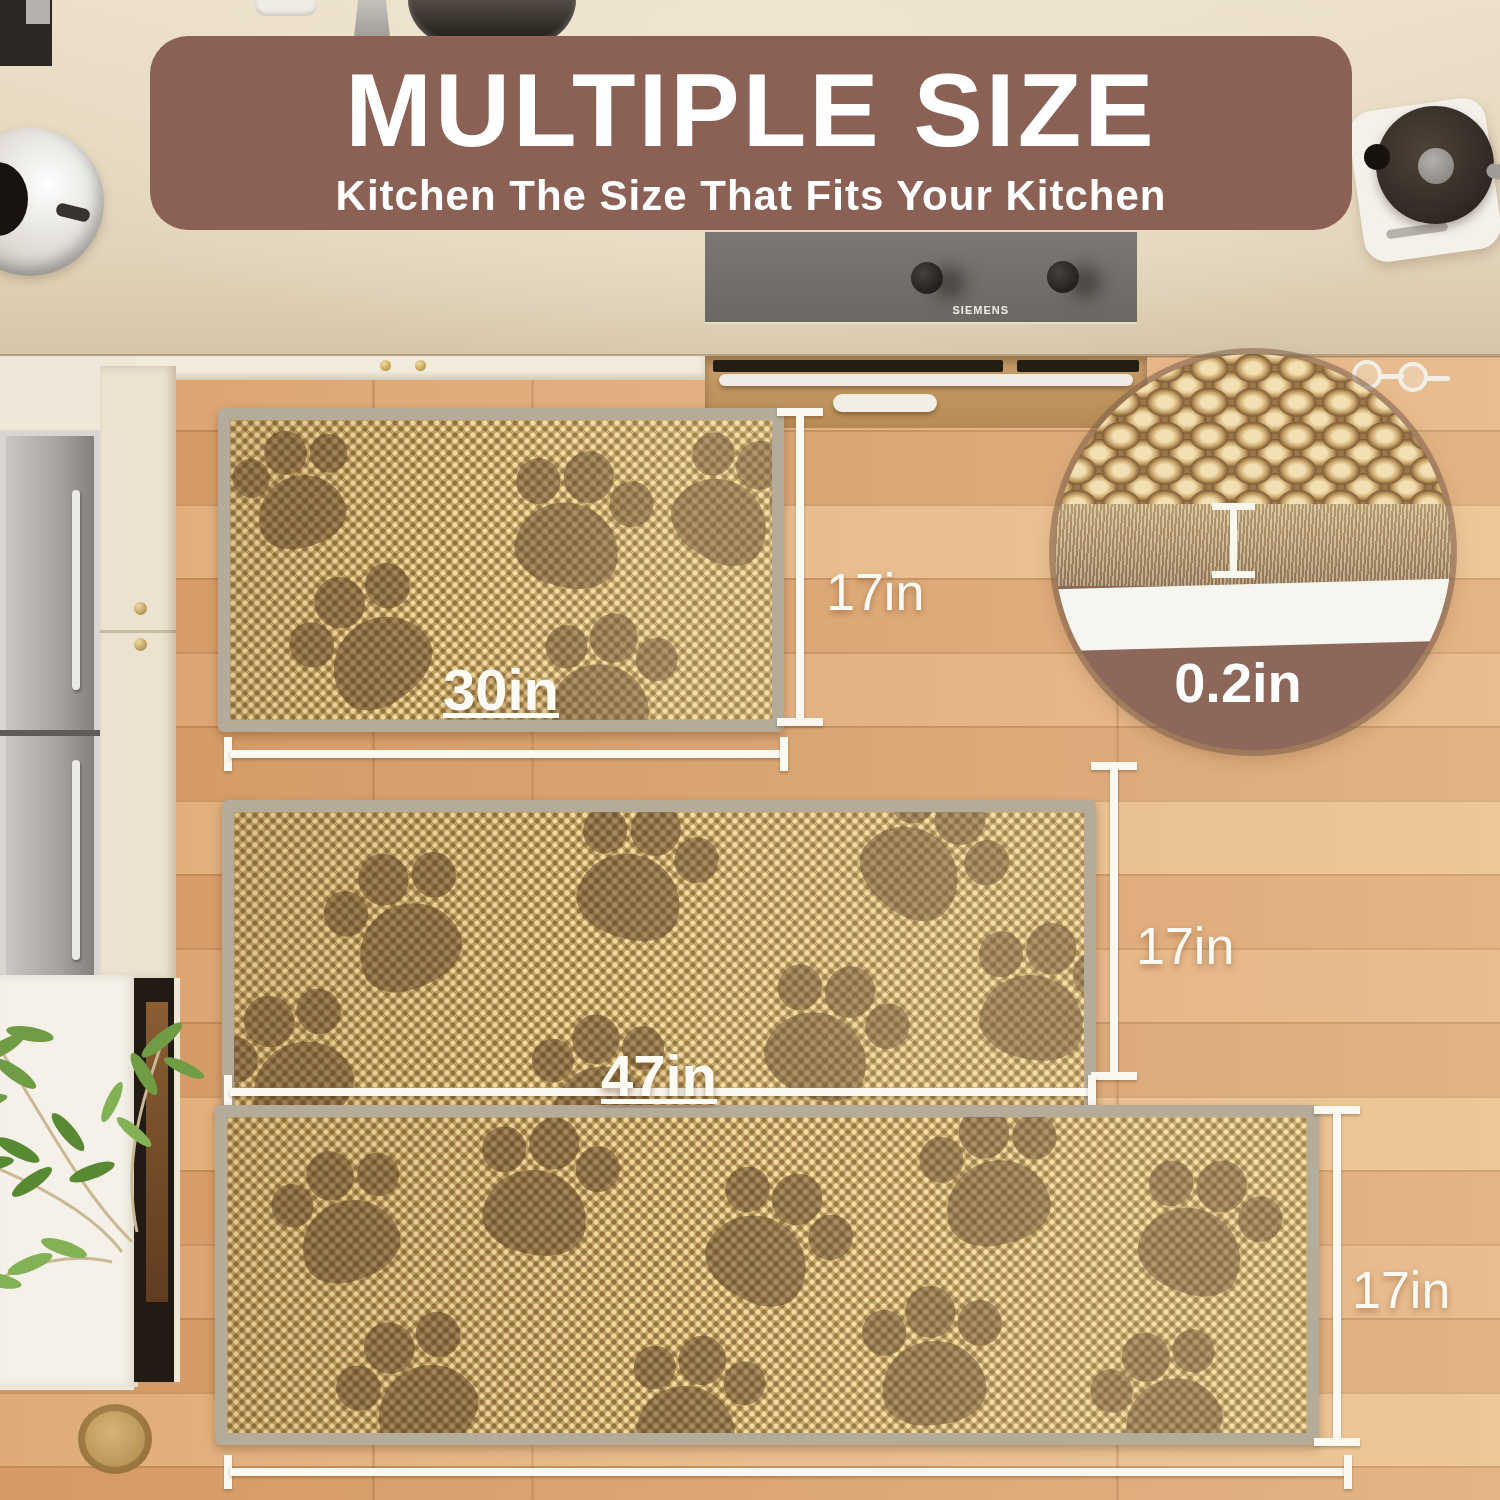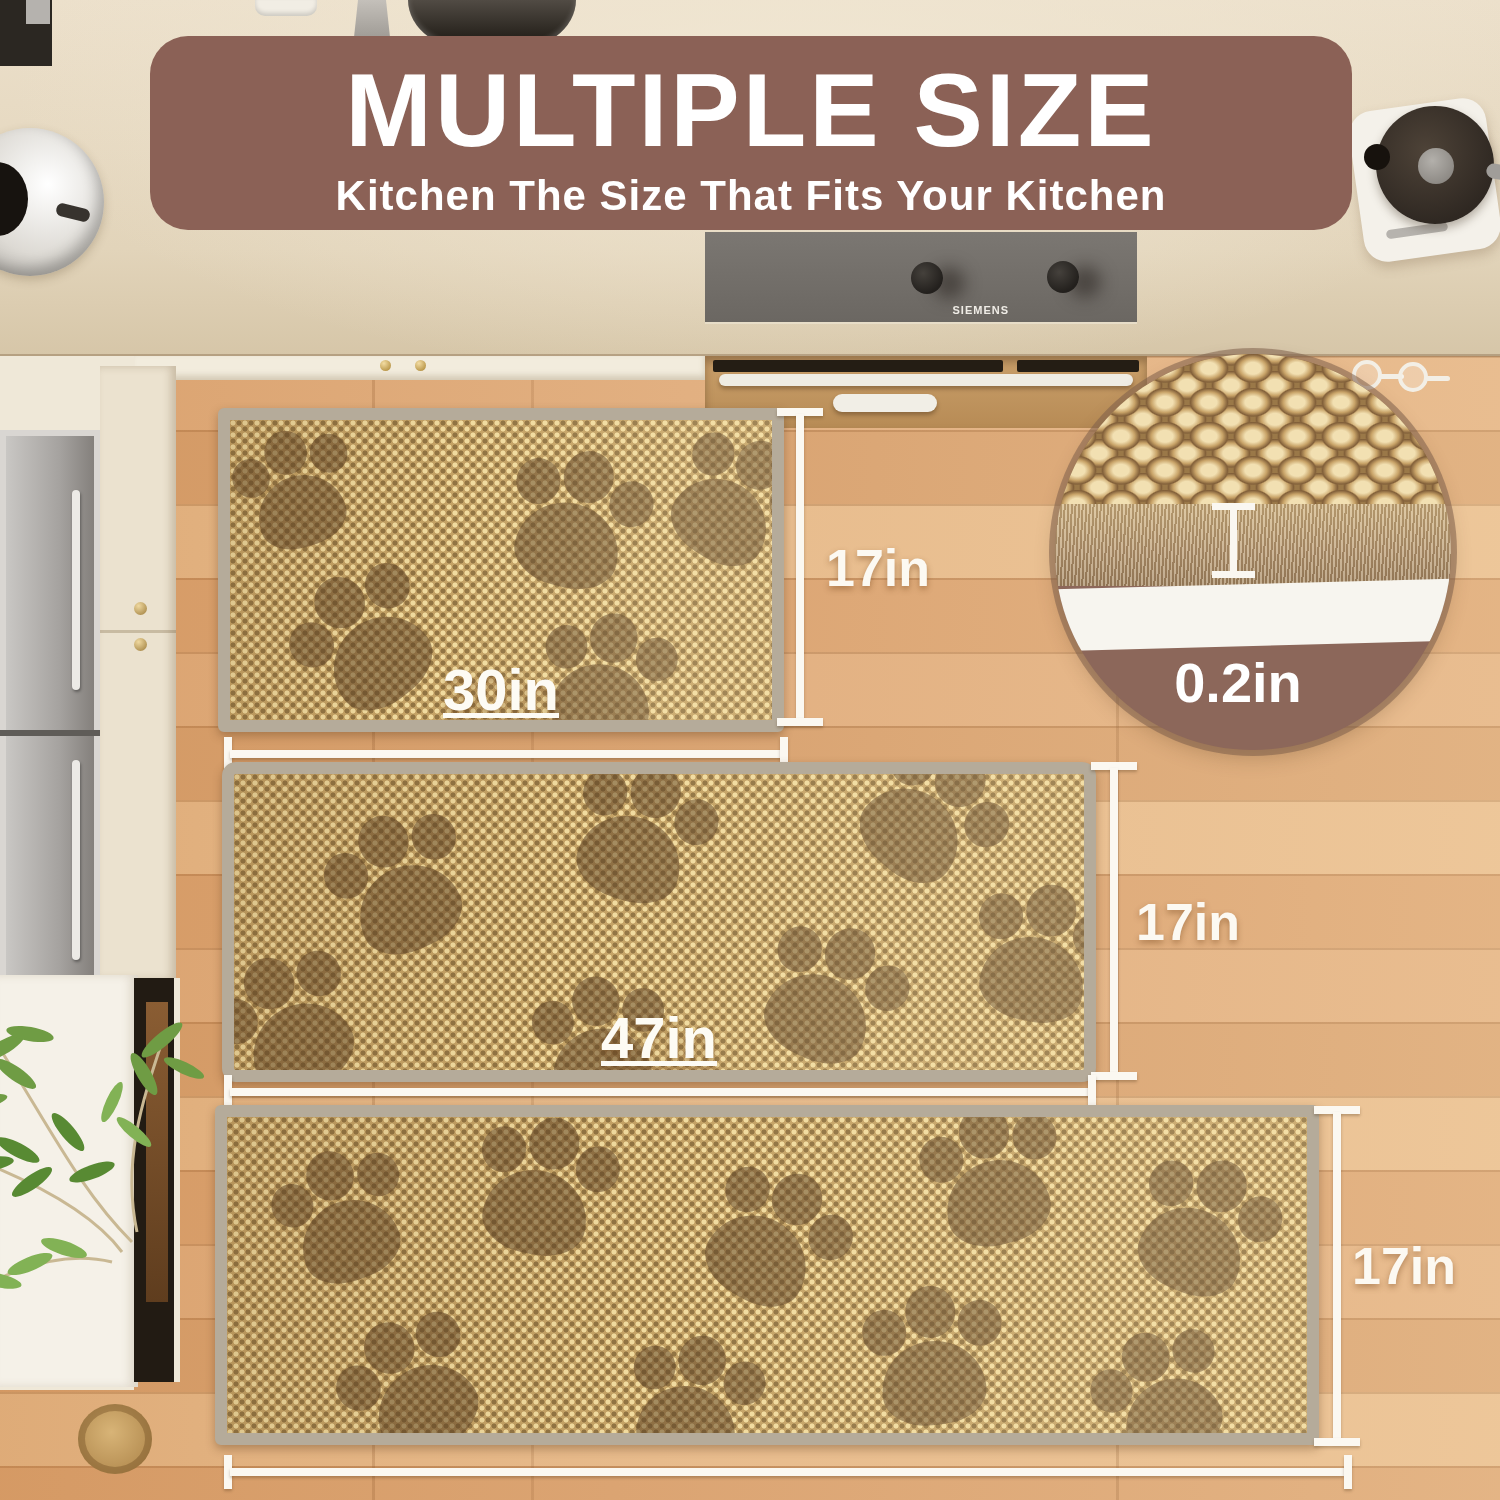--- a/index.html
+++ b/index.html
@@ -102,38 +102,38 @@
     background-color:#c4a265;overflow:hidden;
     background-image:
       radial-gradient(circle at 3px 3px,rgba(243,222,162,.95) 2.1px,rgba(0,0,0,0) 2.9px),
       radial-gradient(circle at 9px 9px,rgba(243,222,162,.95) 2.1px,rgba(0,0,0,0) 2.9px),
       radial-gradient(circle at 9px 3px,rgba(118,90,48,.65) 2.1px,rgba(0,0,0,0) 2.9px),
       radial-gradient(circle at 3px 9px,rgba(118,90,48,.65) 2.1px,rgba(0,0,0,0) 2.9px);
     background-size:12px 12px;}
   .rug::after{content:"";position:absolute;inset:0;
     background:linear-gradient(100deg,rgba(110,75,35,.16),rgba(0,0,0,0) 40%,rgba(255,242,205,.14) 80%);}
   .rug-small{left:218px;top:408px;width:566px;height:324px;}
-  .rug-medium{left:222px;top:762px;width:874px;height:320px;border-radius:14px;}
+  .rug-medium{left:222px;top:800px;width:874px;height:320px;}
   .rug-large{left:215px;top:1105px;width:1104px;height:340px;}
 
   .paw{width:150px;height:140px;color:rgba(92,66,36,.52);}
   .paw::after{content:"";position:absolute;left:22px;top:54px;width:104px;height:84px;background:currentColor;
     border-radius:52% 52% 46% 46% / 62% 62% 40% 40%;}
   .paw::before{content:"";position:absolute;left:8px;top:18px;width:44px;height:46px;border-radius:50%;background:currentColor;
     box-shadow:48px -16px 0 3px currentColor,96px 0 0 0 currentColor;}
 
   .rug-label{left:0;right:0;text-align:center;color:#fdfbf4;font-weight:bold;font-size:58px;
     text-shadow:0 4px 7px rgba(105,62,22,.5);z-index:2;text-decoration:underline;}
 
   
   .m-line-v{width:8px;background:#fbf8f1;box-shadow:0 2px 3px rgba(70,45,20,.3);}
   .m-line-h{height:8px;background:#fbf8f1;box-shadow:0 2px 3px rgba(70,45,20,.3);}
   .m-cap-h{width:46px;height:8px;background:#fbf8f1;box-shadow:0 2px 3px rgba(70,45,20,.3);}
   .m-cap-v{width:8px;height:34px;background:#fbf8f1;box-shadow:0 2px 3px rgba(70,45,20,.3);}
-  .m-label{color:#fcf9f2;font-weight:bold;font-size:52px;text-shadow:0 3px 6px rgba(110,65,25,.45);}
+  .m-label{color:#fcf9f2;font-weight:normal;font-size:52px;text-shadow:0 3px 6px rgba(110,65,25,.45);margin-top:24px;}
 
   
   .inset{left:1055px;top:354px;width:396px;height:396px;border-radius:50%;overflow:hidden;
     box-shadow:0 0 0 6px rgba(125,95,75,.55),0 8px 20px rgba(80,50,25,.25);background:#8c675a;}
   .inset-weave{left:0;top:0;width:396px;height:152px;background-color:#9a7848;
     background-image:
       radial-gradient(60% 58% at 50% 42%,#f2e0b2 0 30%,#c8a368 52%,#82603a 70%,rgba(0,0,0,0) 76%),
       radial-gradient(60% 58% at 50% 42%,#f2e0b2 0 30%,#c8a368 52%,#82603a 70%,rgba(0,0,0,0) 76%);
     background-size:44px 34px,44px 34px;background-position:0 0,22px 17px;}
   .inset-pile{left:0;top:150px;width:396px;height:82px;

